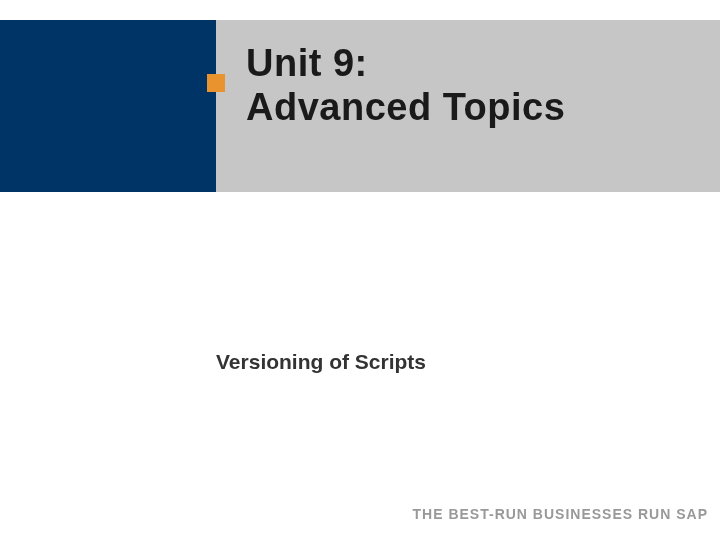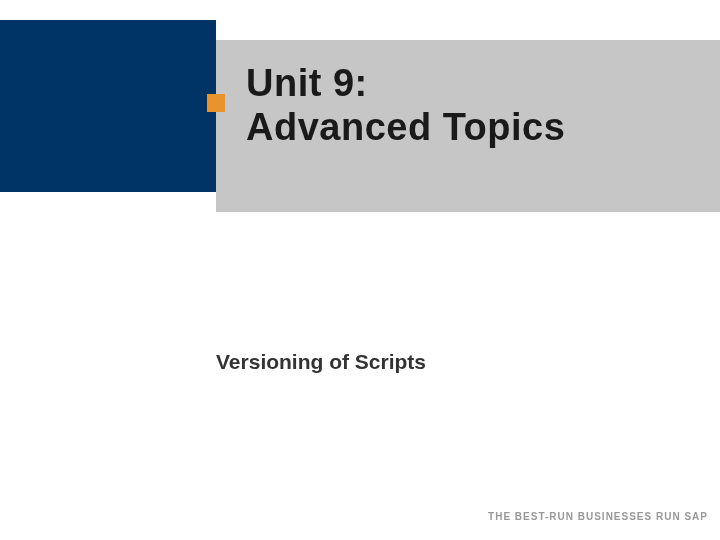--- a/index.html
+++ b/index.html
@@ -23,21 +23,20 @@
       width: 216px;
       height: 172px;
       background: #003366;
     }
     .right-block {
       flex: 1;
       height: 172px;
       background: #c6c6c6;
       position: relative;
       padding: 22px 10px 28px 30px;
-      margin-top: 20px;
     }
     .orange-bullet {
       position: absolute;
       left: -9px;
       top: 54px;
       width: 18px;
       height: 18px;
       background: #e8932e;
     }
     .title {
@@ -63,21 +62,21 @@
     }
     .footer {
       position: absolute;
       bottom: 18px;
       right: 12px;
       display: flex;
       align-items: center;
       gap: 8px;
     }
     .tagline {
-      font-size: 10px;
+      font-size: 14px;
       font-weight: bold;
       letter-spacing: 1px;
       color: #999999;
       font-family: Arial, sans-serif;
     }
     .sap-logo {
       display: flex;
       align-items: center;
     }
     .sap-logo svg {

